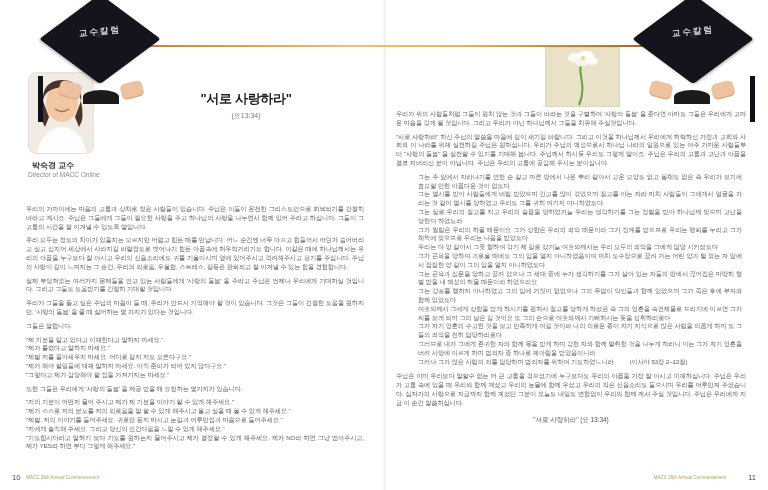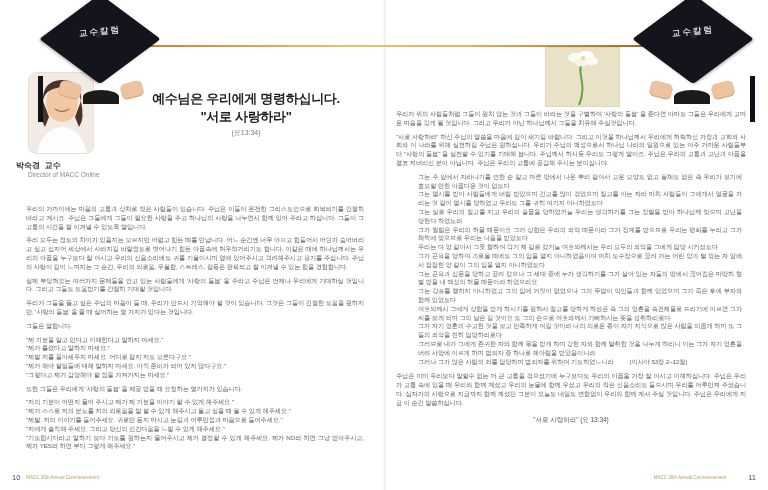--- a/index.html
+++ b/index.html
@@ -31,21 +31,21 @@
   .cap-tassel { position:absolute; left:13px; top:98px; width:5px; height:46px; background:#101016; }
   .cap-button { position:absolute; left:70px; top:52px; width:8px; height:8px; background:#26262e; border-radius:50%; }
   .hand { position:absolute; background:#ecc2a0; border-radius:5px; box-shadow:inset 0 -1px 1px #d6a277; }
   .hand-l { left:34px; top:104px; width:22px; height:16px; transform:rotate(14deg); }
   .hand-r { left:96px; top:104px; width:22px; height:16px; transform:rotate(-14deg); }
   .head   { position:absolute; left:58px; top:112px; width:36px; height:14px; background:#1d1a1a; border-radius:50% 50% 0 0; }
 
   
   .author-photo { position:absolute; left:28px; top:72px; width:66px; height:82px;
                   border:1px solid #e4e0dc; border-radius:8px; overflow:hidden; background:#f4efe9; }
-  .author-name  { position:absolute; left:16px; top:160px; font-size:8px; font-weight:bold; color:#333;font-family:Liberation Mono, monospace; }
+  .author-name  { position:absolute; left:32px; top:160px; font-size:8px; font-weight:bold; color:#333; }
   .author-title { position:absolute; left:28px; top:171px; font-size:6.5px; color:#8a8a8a; }
   .title-block  { position:absolute; left:118px; top:90px; width:256px; text-align:center; color:#1f1f1f; }
   .title-line   { font-size:13px; font-weight:bold; line-height:1.35; letter-spacing:-0.3px; }
   .title-ref    { margin-top:3px; font-size:7px; color:#777; font-weight:normal; }
 
   
   .body-col { position:absolute; font-size:6.2px; line-height:1.42; color:#5d5d5d;
               text-align:justify; word-break:break-all; letter-spacing:-0.1px; }
   .body-left  { left:26px; top:205px; width:338px; }
   .body-right { left:12px; top:110px;  width:350px; }
@@ -110,21 +110,20 @@
         <path d="M14,30 Q12,8 33,7 Q54,8 52,30 Q52,16 33,14 Q14,16 14,30 Z" fill="#4a332a"></path>
         <path d="M14,28 Q10,46 16,54 L20,44 Z" fill="#4a332a"></path>
         <path d="M52,28 Q56,46 50,54 L46,44 Z" fill="#4a332a"></path>
         <path d="M26,36 Q33,41 40,36" stroke="#b06a50" stroke-width="1.4" fill="none"></path>
       </svg>
     </div>
     <div class="author-name">박숙경 교수</div>
     <div class="author-title">Director of MACC Online</div>
 
     <div class="title-block">
-      <div class="title-line">예수님은 우리에게 명령하십니다.</div>
       <div class="title-line">"서로 사랑하라"</div>
       <div class="title-ref">(요13:34)</div>
     </div>
 
     <div class="body-col body-left">
       <div class="para">우리의 가까이에는 마음의 고통과 상처로 젖은 사람들이 있습니다. 주님은 이들이 온전한 그리스도인으로 회복되기를 간절히 바라고 계시죠. 주님은 그들에게 그들이 필요한 사랑을 주고 하나님의 사랑을 나누면서 함께 있어 주라고 하십니다. 그들이 그 고통의 시간을 잘 이겨낼 수 있도록 말입니다.</div>
       <div class="para">우리 모두는 정도의 차이가 있을지는 모르지만 어렵고 힘든 때를 만납니다. 어느 순간엔 너무 아프고 힘들어서 어딘가 숨어버리고 싶고 심지어 세상에서 사라지길 바랄정도로 벗어나기 힘든 아픔속에 허우적거리기도 합니다. 이같은 때에 하나님께서는 우리의 아픔을 누구보다 잘 아시고 우리의 신음소리에도 귀를 기울이시며 옆에 있어주시고 격려해주시고 용기를 주십니다. 주님의 사랑이 깊이 느껴지는 그 순간, 우리의 외로움, 우울함, 스트레스, 갈등은 완화되고 잘 이겨낼 수 있는 힘을 경험합니다.</div>
       <div class="para">실제 부딪혀오는 여러가지 문제들을 안고 있는 사람들에게 '사랑의 돌봄' 을 주라고 주님은 언제나 우리에게 기대하실 것입니다. 그리고 그들도 도움받기를 간절히 기대할 것입니다.</div>
       <div class="para">우리가 그들을 돕고 싶은 주님의 마음이 들 때, 우리가 반드시 기억해야 할 것이 있습니다. 그것은 그들이 간절한 도움을 원하지만, '사랑의 돌봄' 을 줄 때 싫어하는 몇 가지가 있다는 것입니다.</div>
       <div class="intro">그들은 말합니다.</div>

